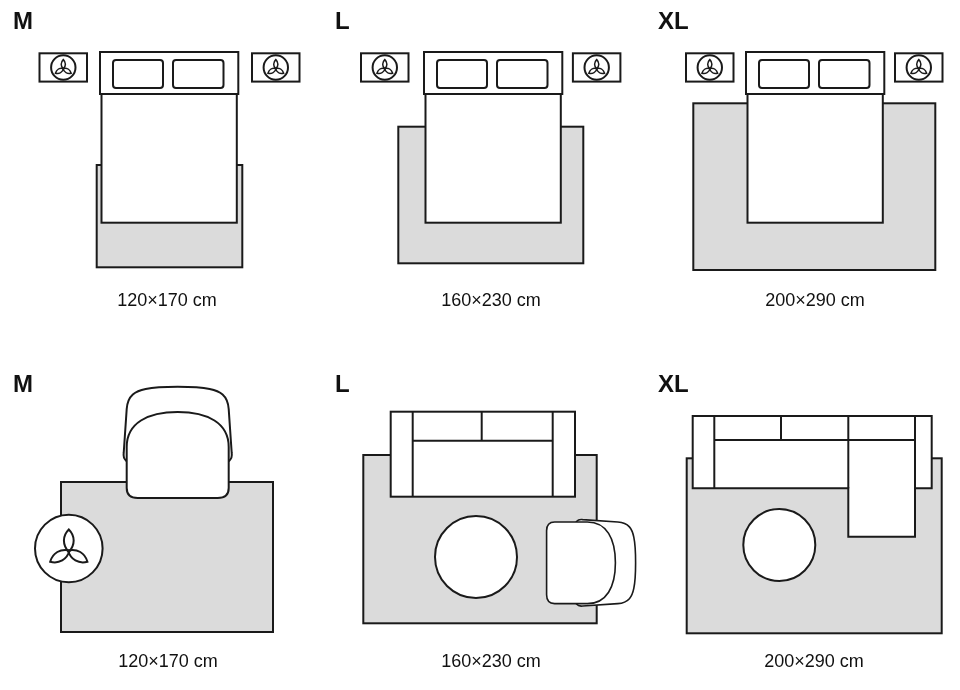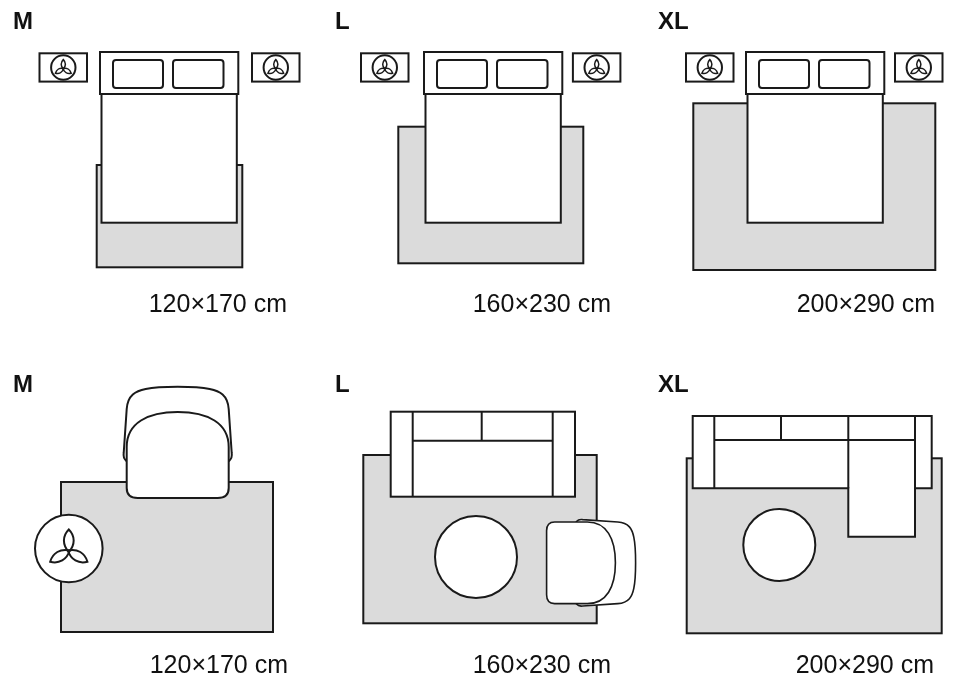--- a/index.html
+++ b/index.html
@@ -15,22 +15,22 @@
     background:var(--background);
     font-family:"Liberation Sans",sans-serif;
   }
   .scene{position:absolute;left:0;top:0;}
   .size-label{
     position:absolute;
     font-size:24px;font-weight:bold;line-height:1;
     color:var(--text);
   }
   .dims{
-    position:absolute;width:240px;text-align:right;
-    font-size:25px;line-height:1;color:var(--text);
+    position:absolute;width:240px;text-align:center;
+    font-size:18px;line-height:1;color:var(--text);
   }
   
   .rug{fill:var(--rug-fill);stroke:var(--line);stroke-width:2;}
   .wh{fill:var(--furniture-fill);stroke:var(--line);stroke-width:2;}
   .ln{fill:none;stroke:var(--line);stroke-width:2;}
 </style>
 </head>
 <body>
 
 <div class="stage">

